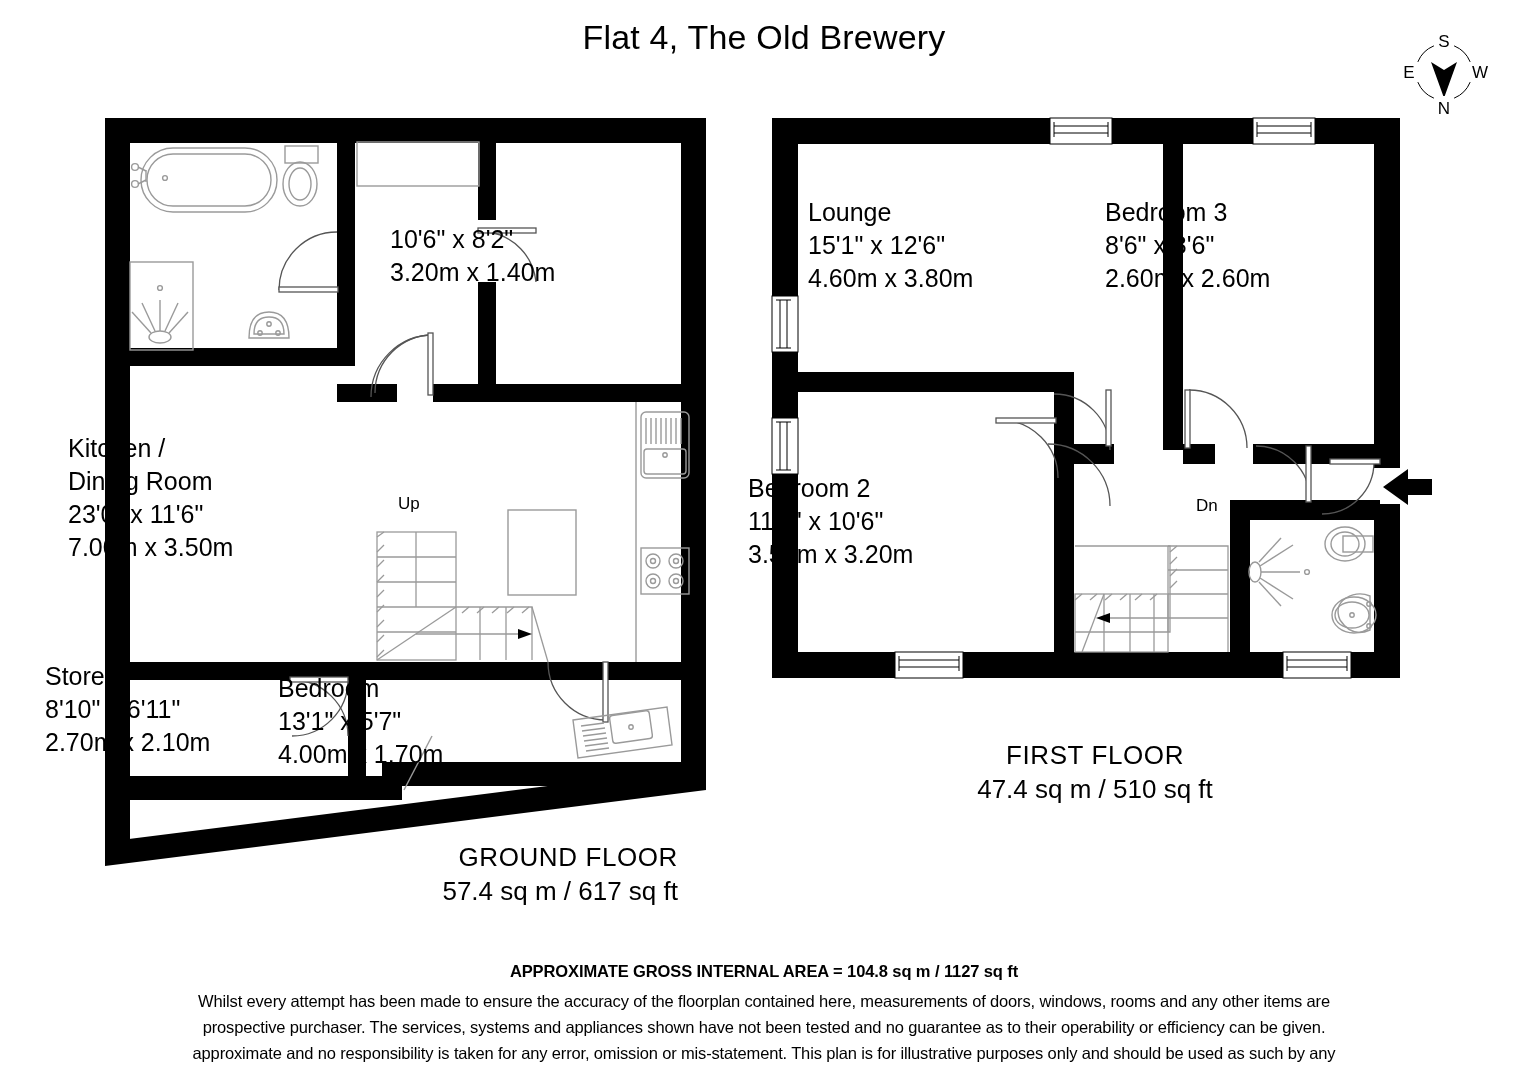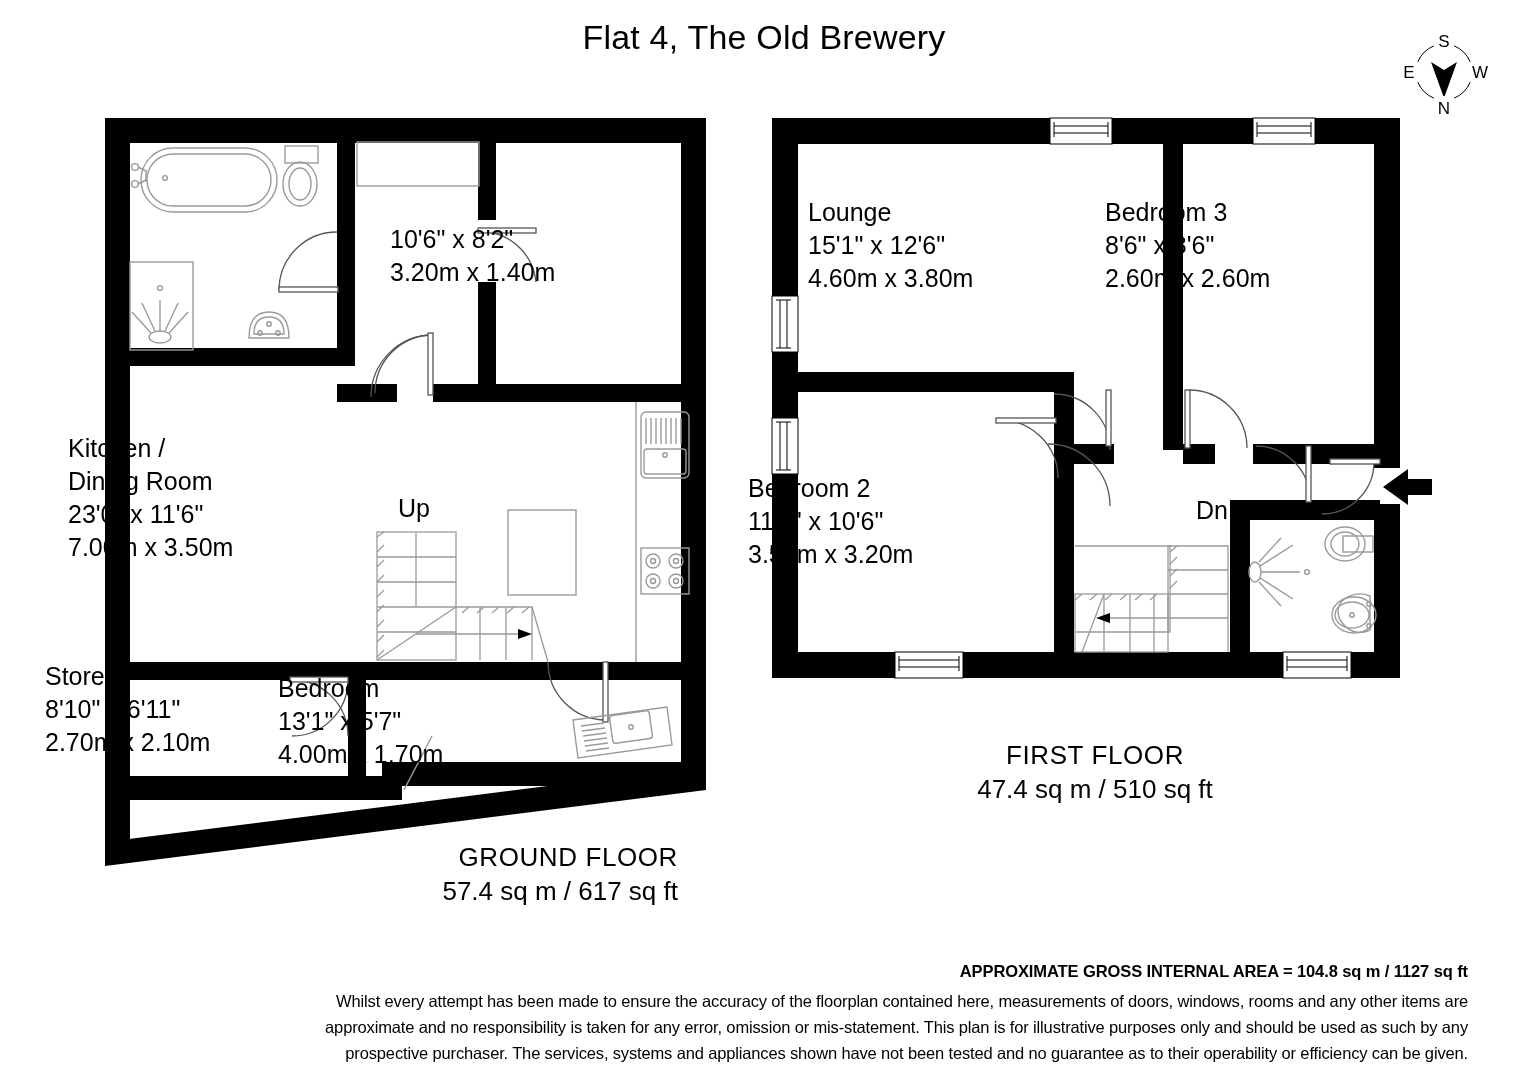--- a/index.html
+++ b/index.html
@@ -53,42 +53,42 @@
     left: 830px;
     top: 738px;
     width: 530px;
   }
   .caption-line1 { letter-spacing: 0.6px; }
   #footer {
     position: absolute;
     left: 60px;
     top: 962px;
     width: 1408px;
-    text-align: right;
+    text-align: center;
   }
   #footer .gia {
     font-size: 16.5px;
     font-weight: bold;
     letter-spacing: -0.1px;
     margin-bottom: 7px;
   }
   #footer .disc {
     font-size: 16.5px;
     line-height: 26px;
     letter-spacing: -0.15px;
   }
   .room-label {
     position: absolute;
     font-size: 25px;
     line-height: 33px;
     white-space: nowrap;
   }
   .small-label {
     position: absolute;
-    font-size: 25px;
+    font-size: 17px;
     white-space: nowrap;
   }
 </style>
 </head>
 <body>
 
 <div id="page-title">Flat 4, The Old Brewery</div>
 
 <svg id="compass" viewBox="0 0 92 92" xmlns="http://www.w3.org/2000/svg">
   <circle cx="46" cy="46" r="28" fill="none" stroke="#000" stroke-width="1"></circle>
@@ -486,15 +486,15 @@
 </div>
 
 <div class="floor-caption" id="first-caption">
   <div class="caption-line1">FIRST FLOOR</div>
   <div>47.4 sq m / 510 sq ft</div>
 </div>
 
 <div id="footer">
   <div class="gia">APPROXIMATE GROSS INTERNAL AREA = 104.8 sq m / 1127 sq ft</div>
   <div class="disc">Whilst every attempt has been made to ensure the accuracy of the floorplan contained here, measurements of doors, windows, rooms and any other items are</div>
+  <div class="disc">prospective purchaser. The services, systems and appliances shown have not been tested and no guarantee as to their operability or efficiency can be given.</div>
   <div class="disc">approximate and no responsibility is taken for any error, omission or mis-statement. This plan is for illustrative purposes only and should be used as such by any</div>
-  <div class="disc">prospective purchaser. The services, systems and appliances shown have not been tested and no guarantee as to their operability or efficiency can be given.</div>
 </div>
 
 </body></html>

